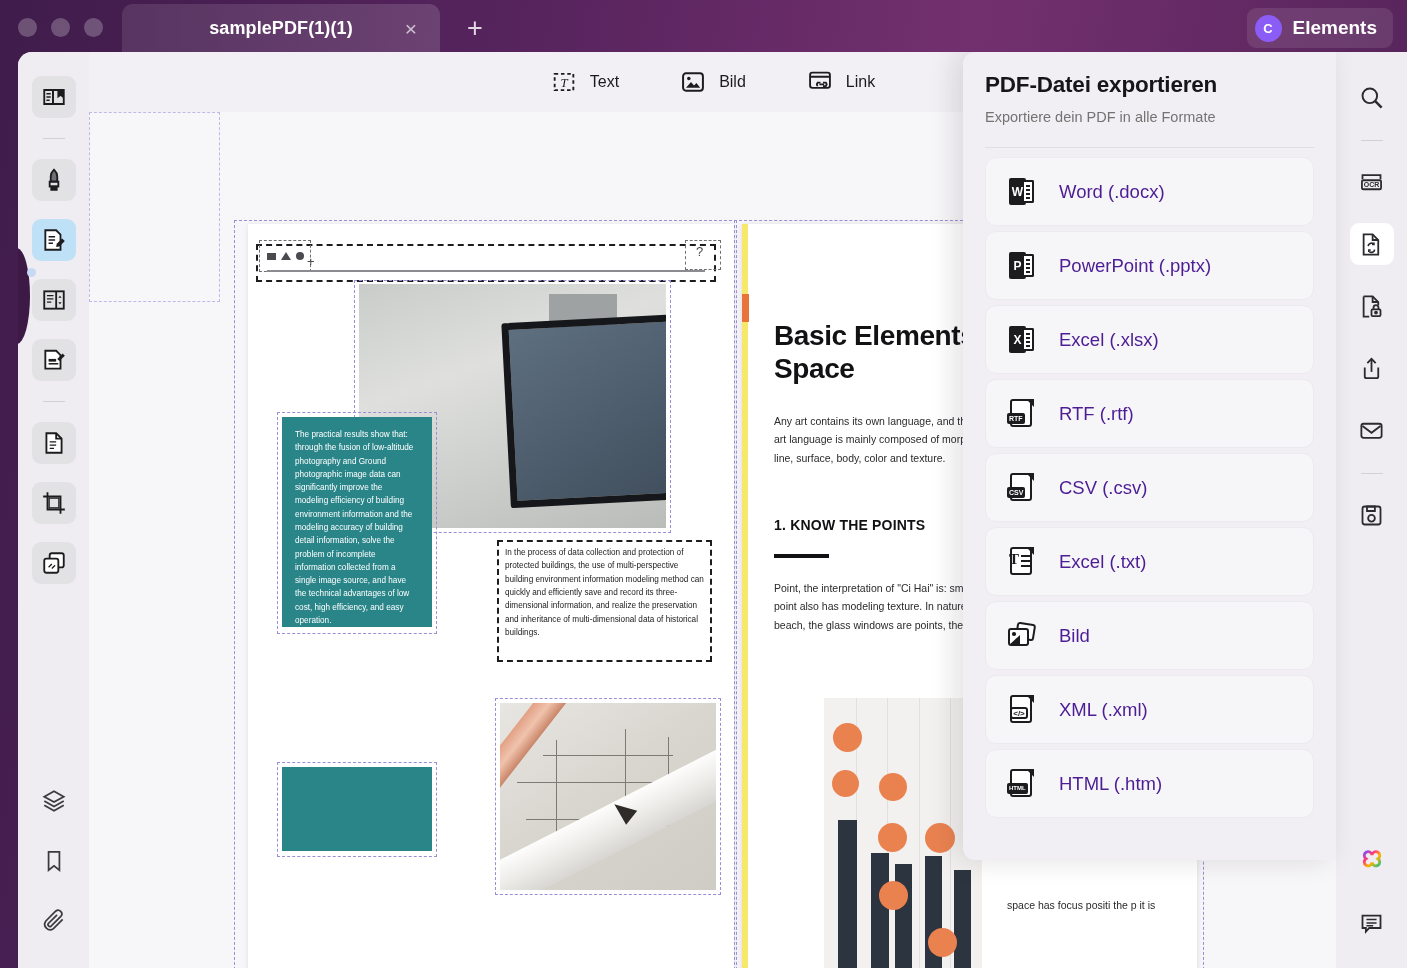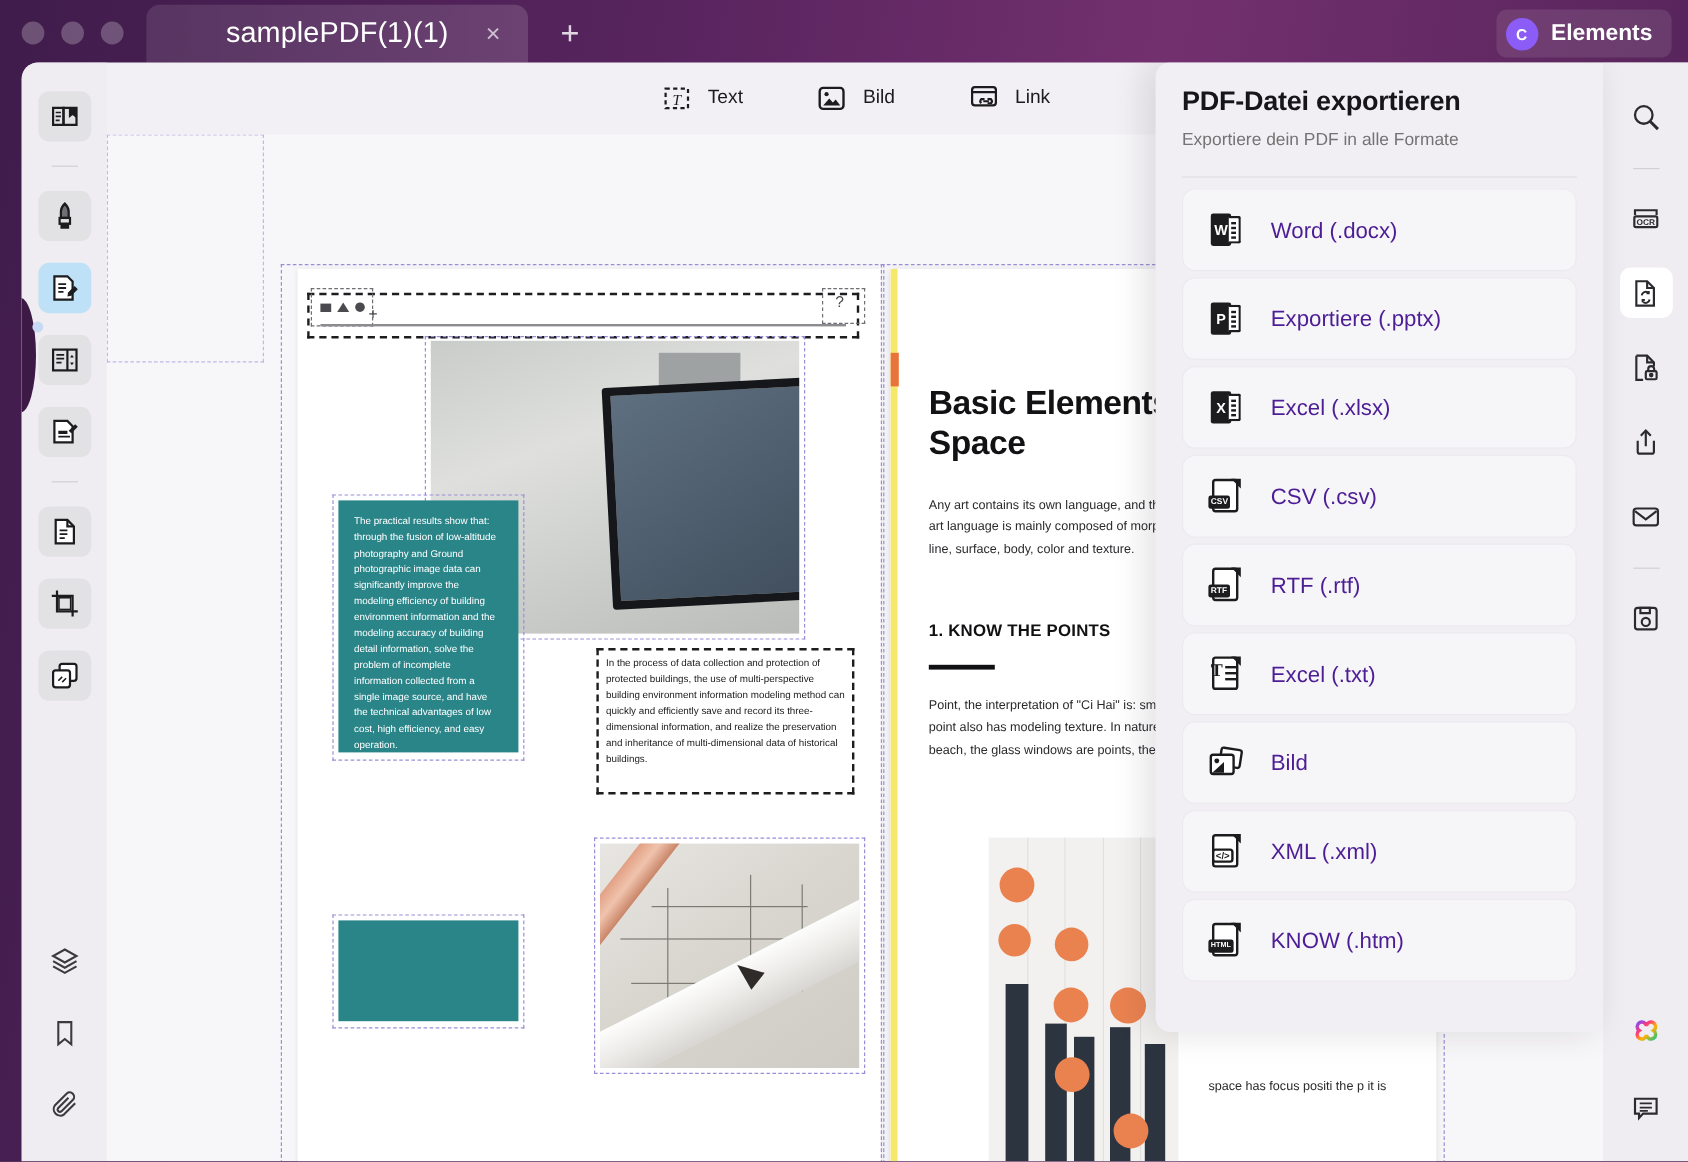--- a/index.html
+++ b/index.html
@@ -30,21 +30,21 @@
     display: block;
   }
   .tab {
     position: absolute; top: 4px; left: 122px;
     width: 318px; height: 48px;
     border-radius: 11px 11px 0 0;
     background: linear-gradient(90deg, rgba(255,255,255,0.10), rgba(255,255,255,0.14));
     display: flex; align-items: center; justify-content: center;
   }
   .tab-title {
-    color: #ffffff; font-size: 24px; font-weight: 400;
+    color: #ffffff; font-size: 18px; font-weight: 700;
     letter-spacing: 0.1px;
   }
   .tab-close {
     position: absolute; right: 18px; top: 50%; transform: translateY(-50%);
     width: 22px; height: 22px; color: rgba(255,255,255,0.68);
     display: flex; align-items: center; justify-content: center;
     font-size: 21px; line-height: 1; font-weight: 300;
   }
   .tab-new {
     position: absolute; top: 15px; left: 462px;
@@ -695,47 +695,47 @@
             <div class="pg"></div>
           </div>
           <span class="pop-item-label">Word (.docx)</span>
         </div>
 
         <div class="pop-item">
           <div class="pop-icon ms">
             <div class="blk">P</div>
             <div class="pg"></div>
           </div>
-          <span class="pop-item-label">Exportiere (.pptx)</span>
+          <span class="pop-item-label">PowerPoint (.pptx)</span>
         </div>
 
         <div class="pop-item">
           <div class="pop-icon ms">
             <div class="blk">X</div>
             <div class="pg"></div>
           </div>
           <span class="pop-item-label">Excel (.xlsx)</span>
+        </div>
+
+        <div class="pop-item">
+          <div class="pop-icon fi">
+            <div class="sheet"></div>
+              <div class="fold"></div>
+            <div class="tag">RTF</div>
+          </div>
+          <span class="pop-item-label">RTF (.rtf)</span>
         </div>
 
         <div class="pop-item">
           <div class="pop-icon fi">
             <div class="sheet"></div>
               <div class="fold"></div>
             <div class="tag">CSV</div>
           </div>
           <span class="pop-item-label">CSV (.csv)</span>
-        </div>
-
-        <div class="pop-item">
-          <div class="pop-icon fi">
-            <div class="sheet"></div>
-              <div class="fold"></div>
-            <div class="tag">RTF</div>
-          </div>
-          <span class="pop-item-label">RTF (.rtf)</span>
         </div>
 
         <div class="pop-item">
           <div class="pop-icon fi">
             <div class="sheet"></div>
               <div class="fold"></div>
             <div class="texticon" style="position:absolute;inset:0">
               <span class="T">T</span>
               <span class="lines"></span>
             </div>
@@ -759,21 +759,21 @@
           </div>
           <span class="pop-item-label">XML (.xml)</span>
         </div>
 
         <div class="pop-item">
           <div class="pop-icon fi">
             <div class="sheet"></div>
               <div class="fold"></div>
             <div class="tag" style="font-size:6px">HTML</div>
           </div>
-          <span class="pop-item-label">KNOW (.htm)</span>
+          <span class="pop-item-label">HTML (.htm)</span>
         </div>
 
       </div>
     </div>
 
     <div class="right-rail">
 
       <div class="rrail-btn">
         <svg width="27" height="27" viewBox="0 0 24 24" fill="none" stroke="#2a2a2f" stroke-width="1.7">
           <circle cx="10.5" cy="10.5" r="6.5"></circle>

